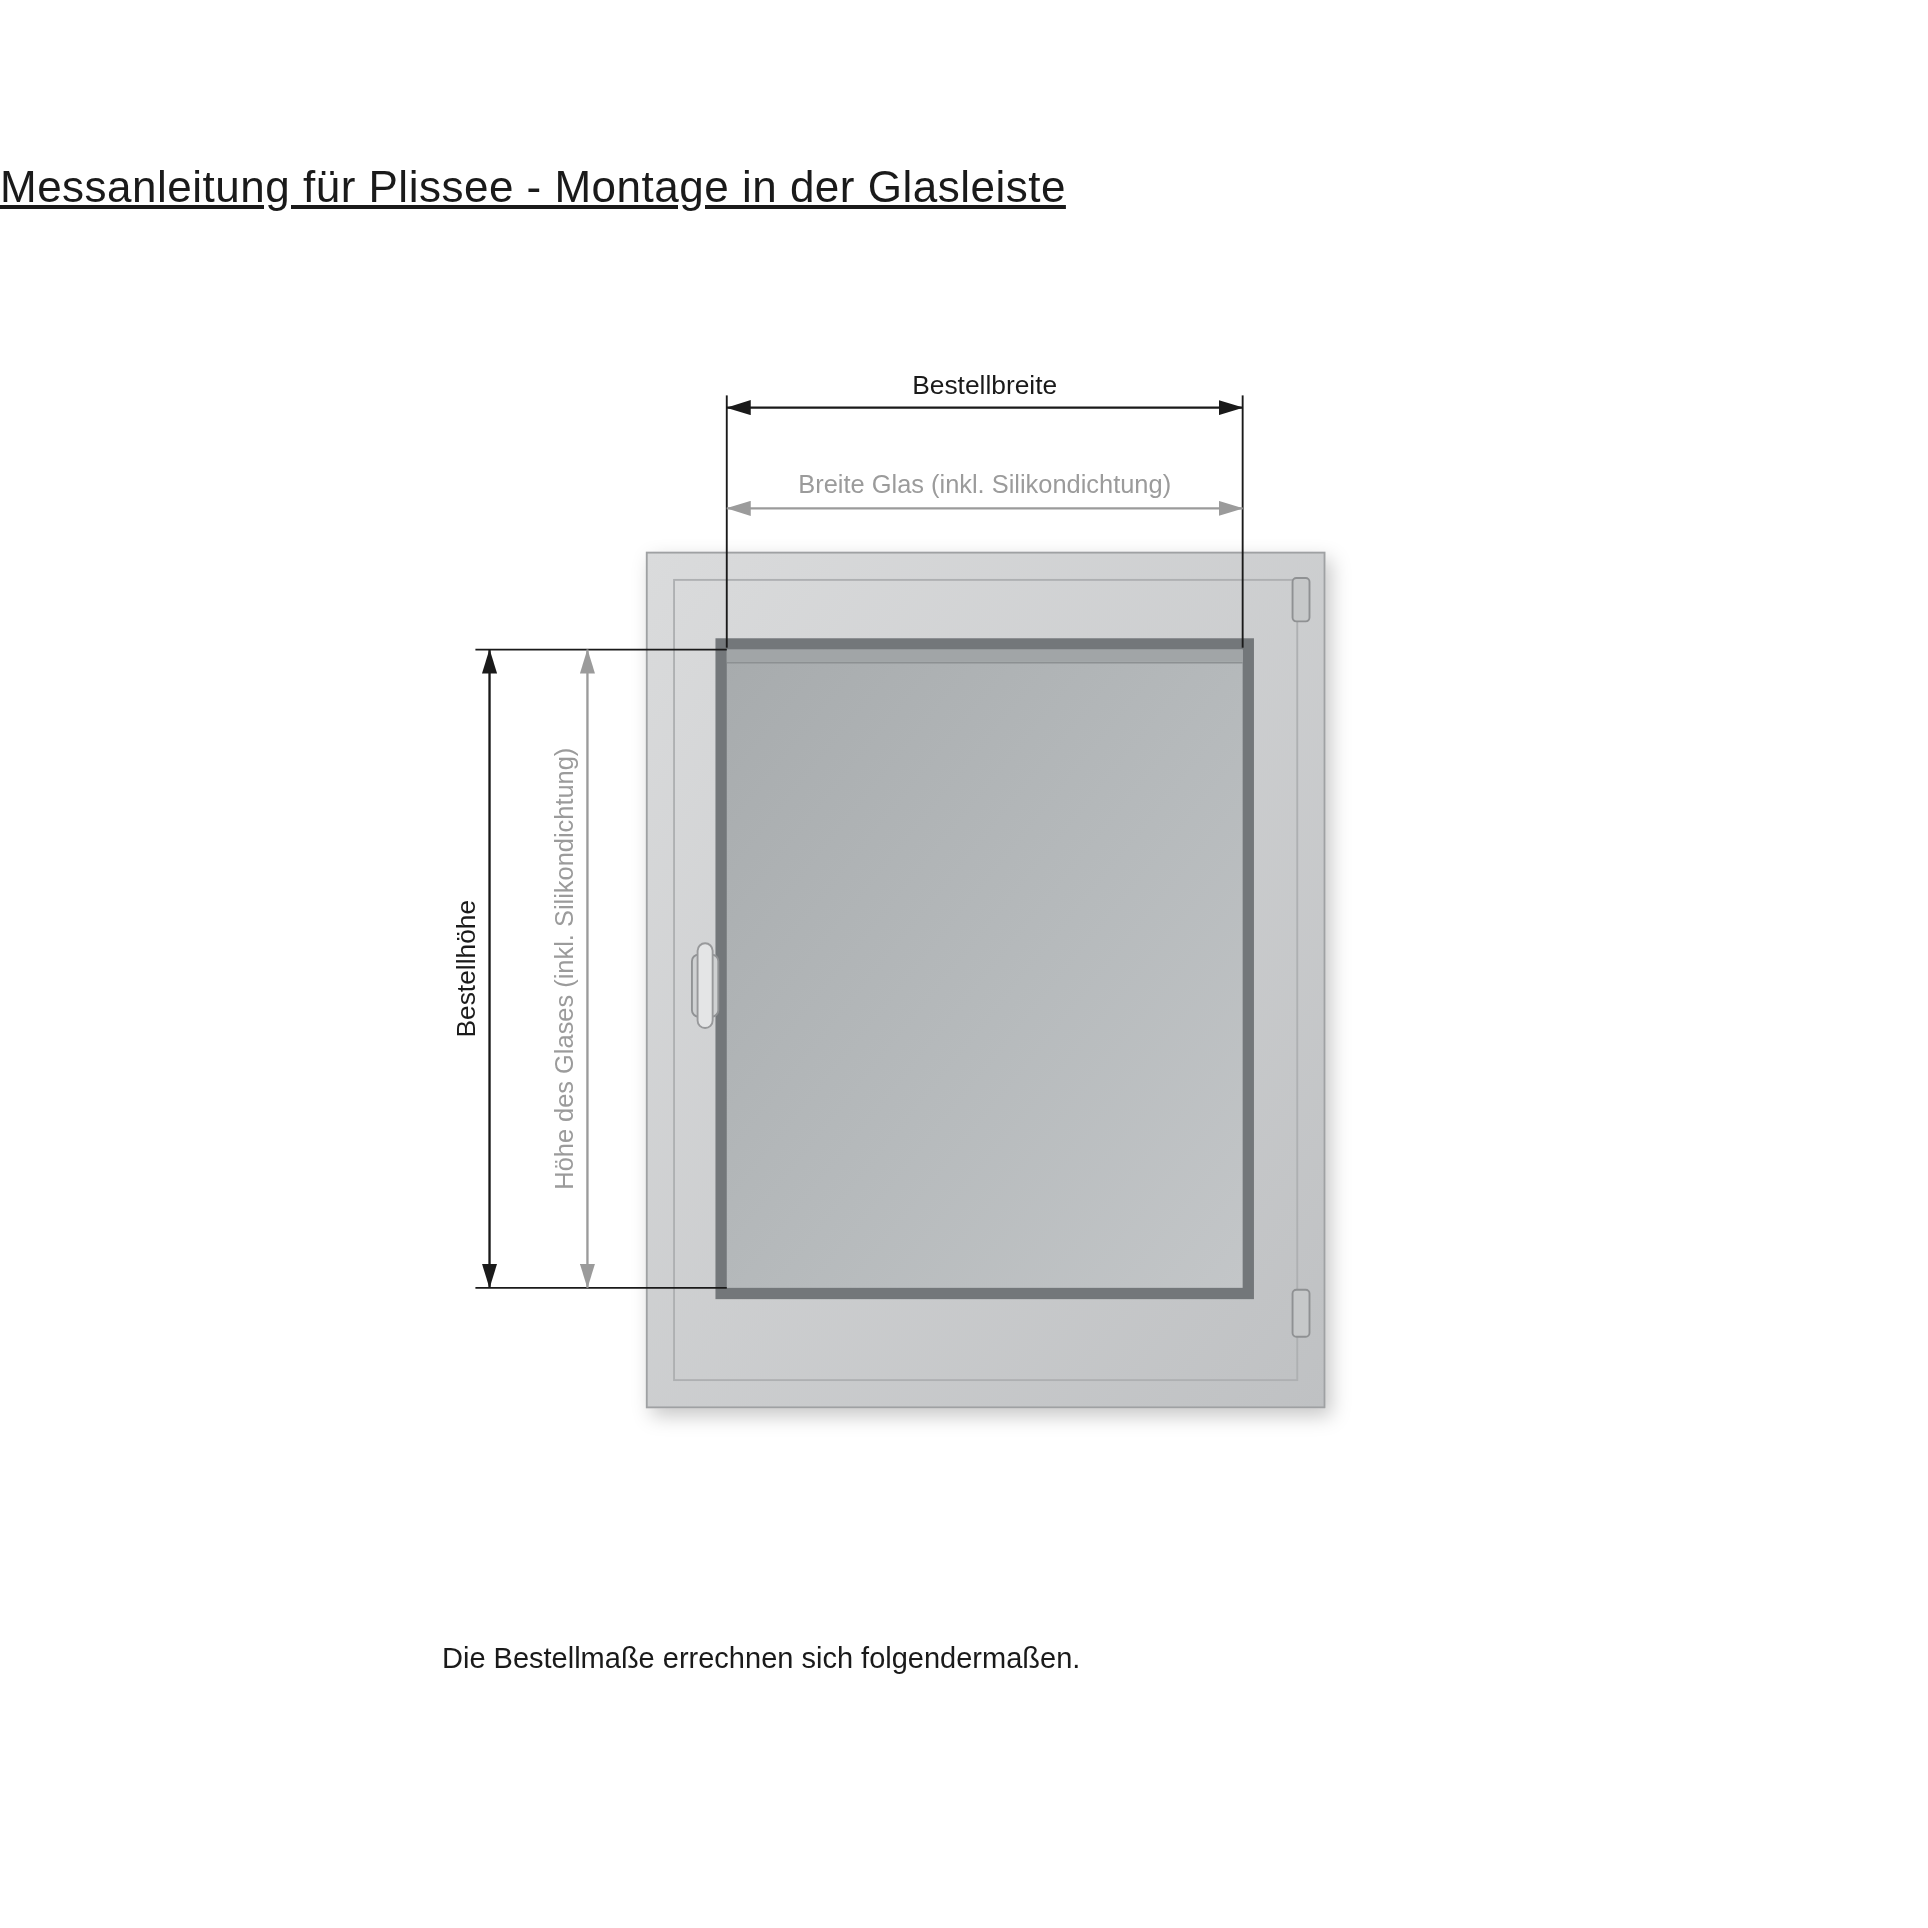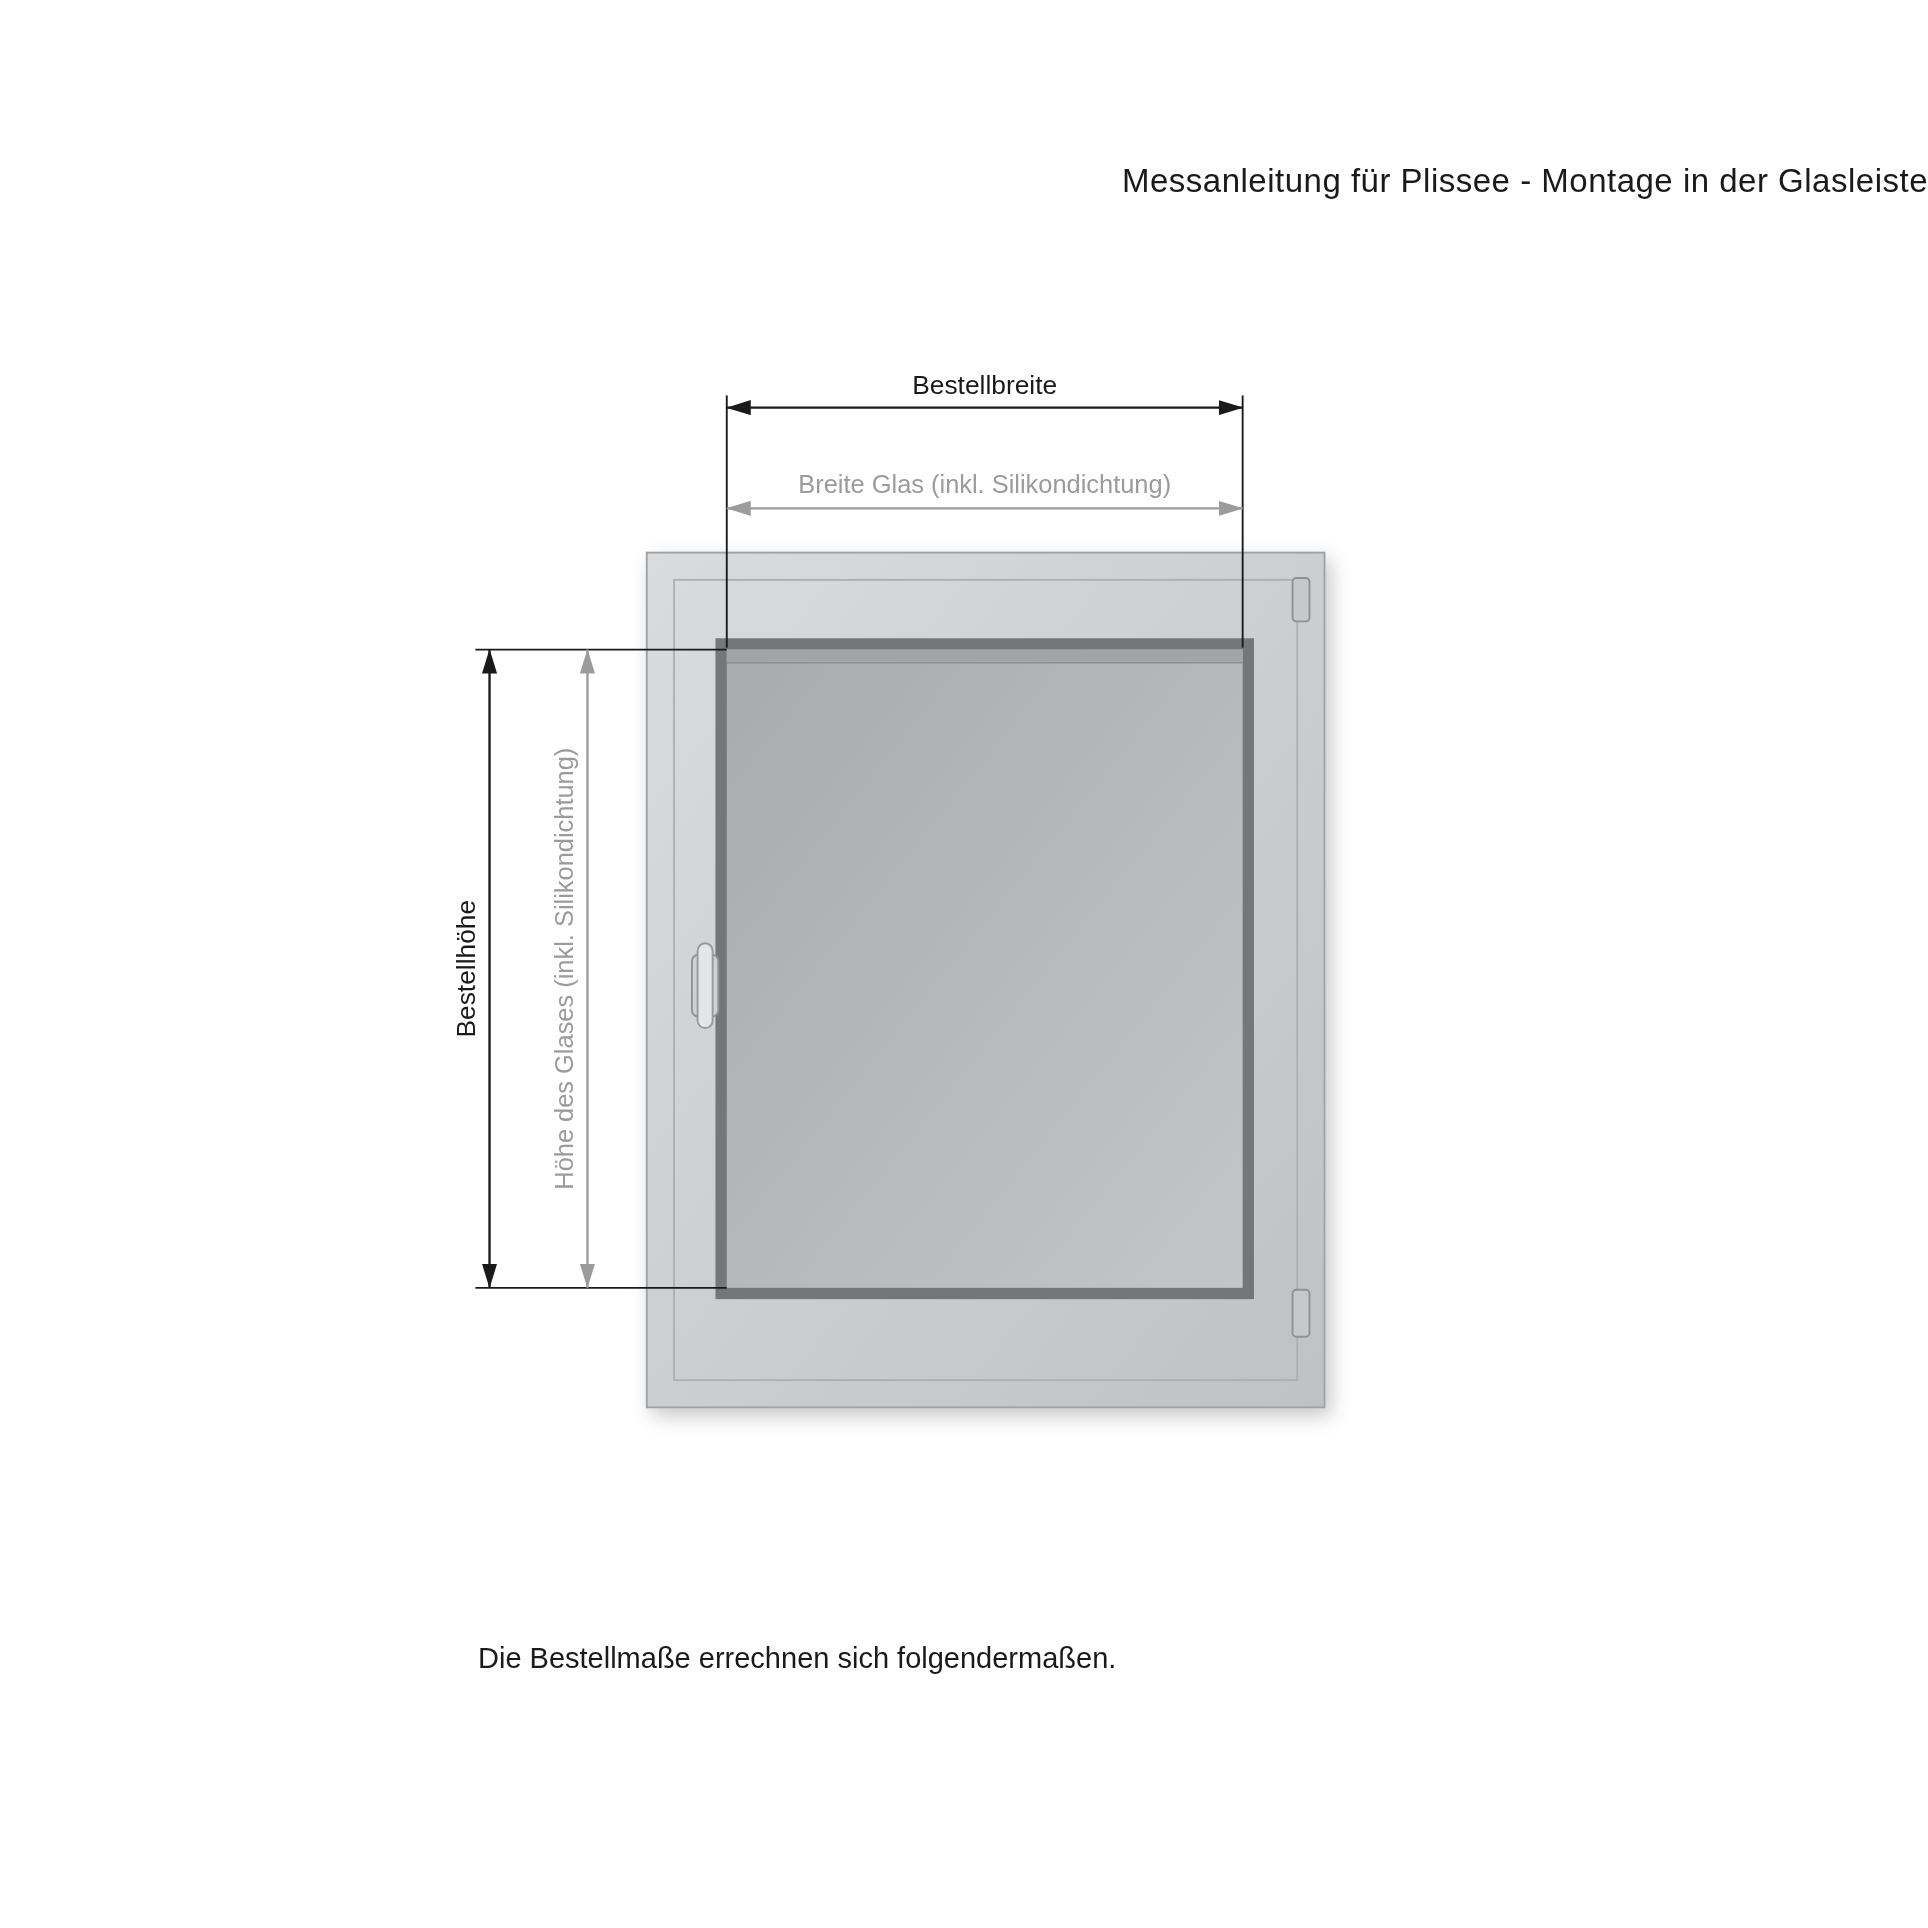--- a/index.html
+++ b/index.html
@@ -3,28 +3,28 @@
 <meta charset="utf-8">
 <style>
   html,body{margin:0;padding:0;}
   body{
     width:1928px;height:1928px;position:relative;overflow:hidden;
     background:#ffffff;color:#1a1a1a;
     font-family:"Liberation Sans","DejaVu Sans",sans-serif;
   }
   .page-title{
     position:absolute;top:162px;left:0;width:1928px;
-    text-align:right;font-size:33px;font-weight:400;letter-spacing:0.5px;
+    text-align:left;font-size:44px;font-weight:400;letter-spacing:0.5px;text-decoration:underline;
   }
   .diagram-svg{position:absolute;left:0;top:0;}
   .instructions{
     position:absolute;left:442px;top:1533px;
     font-size:29px;line-height:50px;white-space:pre-wrap;
   }
-  .instr-line{white-space:pre-wrap;margin-left:36px;}
+  .instr-line{white-space:pre-wrap;}
 </style>
 </head>
 <body>
 
 <div class="page-title">Messanleitung für Plissee - Montage in der Glasleiste</div>
 
 <svg class="diagram-svg" width="1928" height="1928" viewBox="0 0 2048 2048" xmlns="http://www.w3.org/2000/svg">
   <defs>
     <linearGradient id="frameGrad" x1="0" y1="0" x2="1" y2="1">
       <stop offset="0" stop-color="#dadbdc"></stop>

